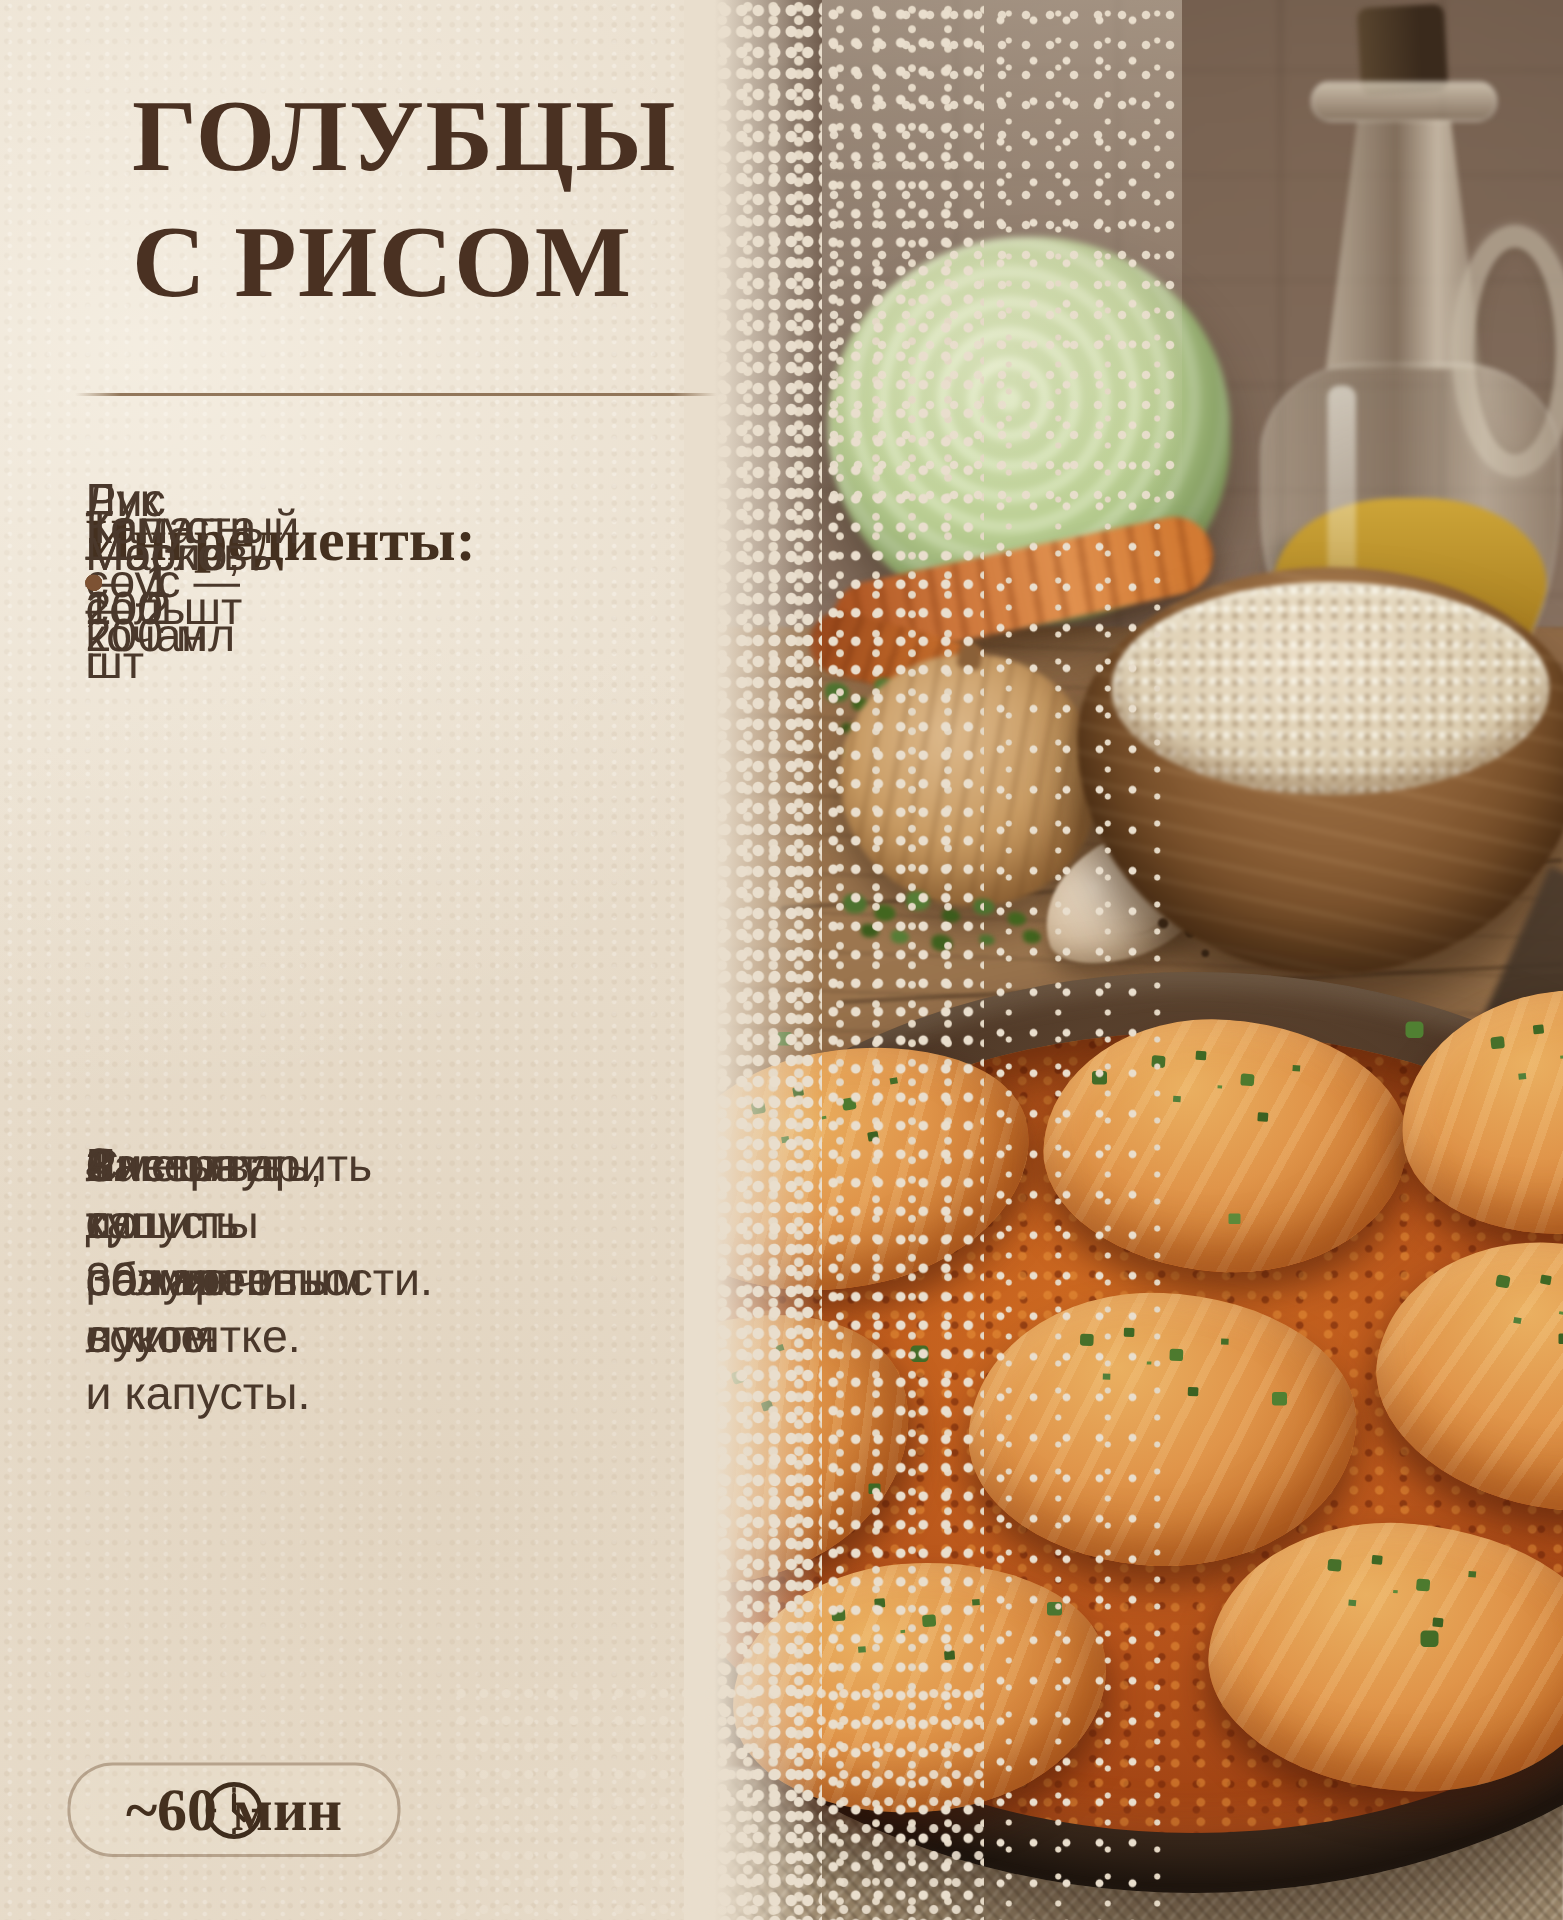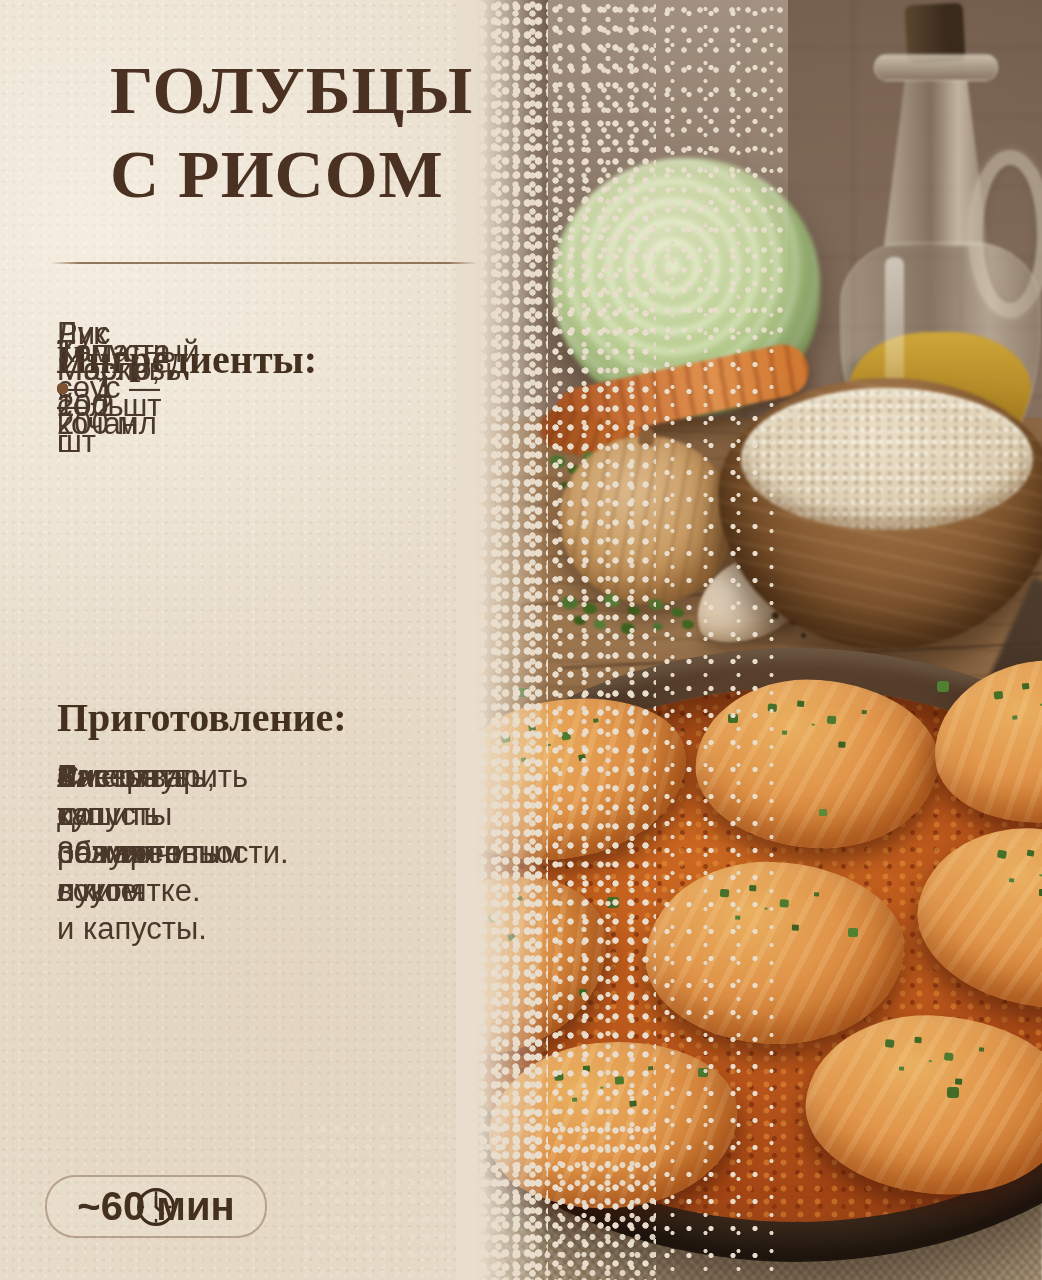--- a/index.html
+++ b/index.html
@@ -179,38 +179,38 @@
       linear-gradient(180deg,rgba(233,222,205,.4),rgba(233,222,205,0)),
       radial-gradient(circle,rgba(233,222,205,.95) 0 2.4px,rgba(233,222,205,0) 3.2px);
     background-size:100% 100%,16px 20px;}
   .gbot{left:300px;top:1120px;width:360px;height:160px;
     background-image:radial-gradient(circle,rgba(233,222,205,.92) 0 2.6px,rgba(233,222,205,0) 3.4px);
     background-size:15px 18px;}
 
   
   .content{inset:0;z-index:10;color:#473526;}
   .title{left:88px;top:48px;font-family:"Liberation Serif",serif;font-weight:700;
-    font-size:68px;line-height:84px;color:#4a3122;letter-spacing:1px;white-space:pre-line;margin-left:22px;}
+    font-size:68px;line-height:84px;color:#4a3122;letter-spacing:1px;white-space:pre-line;}
   .divider{left:50px;top:262px;width:428px;height:2px;
     background:linear-gradient(90deg,rgba(122,90,58,0),rgba(122,90,58,.8) 7%,rgba(122,90,58,.8) 93%,rgba(122,90,58,0));}
   .h-ing{left:57px;top:296px;font-family:"Liberation Serif",serif;font-weight:700;font-size:40px;color:#44301f;margin-top:40px;}
   .ing{left:57px;top:362px;width:420px;}
   .ing .item{position:relative;display:flex;align-items:center;height:52px;font-size:31px;color:#4a382b;}
   .ing .dot{position:relative;flex:0 0 11px;width:11px;height:11px;border-radius:50%;background:#7d5233;margin-right:21px;}
   .ing .txt{position:relative;}
   .h-prep{left:57px;top:694px;font-family:"Liberation Serif",serif;font-weight:700;font-size:40px;color:#44301f;}
   .steps{left:57px;top:758px;width:400px;}
   .step{position:relative;display:flex;margin-bottom:18px;font-size:31px;line-height:38px;color:#4a382b;}
   .step .num{position:relative;flex:0 0 36px;}
   .step .txt{position:relative;white-space:pre-line;}
   .badge{left:45px;top:1175px;width:222px;height:63px;border-radius:30px;
     border:2px solid rgba(115,84,55,.42);display:flex;align-items:center;justify-content:center;
     gap:10px;background:rgba(240,230,214,.22);}
   .badge svg{position:relative;display:block;}
-  .badge .lbl{position:relative;font-family:Liberation Sans, sans-serif;font-weight:700;font-size:40px;color:#44301f;text-align:center;}
+  .badge .lbl{position:relative;font-family:Liberation Serif, serif;font-weight:700;font-size:40px;color:#44301f;text-align:center;}
 </style>
 </head>
 <body>
 
 <div id="canvas">
 
   <div class="photo">
     <div class="wall"></div>
     <div class="table"></div>
     <div class="plank p1"></div>
@@ -289,21 +289,20 @@
       <div class="item">
         <span class="dot"></span>
         <span class="txt">Томатный соус — 200 мл</span>
       </div>
       <div class="item">
         <span class="dot"></span>
         <span class="txt">Масло, соль</span>
       </div>
     </div>
 
-    <div class="h-prep">Приготовление:</div>
 
     <div class="steps">
       <div class="step">
         <span class="num">1.</span>
         <span class="txt">Листья капусты
 размягчить в кипятке.</span>
       </div>
       <div class="step">
         <span class="num">2.</span>
         <span class="txt">Рис отварить

